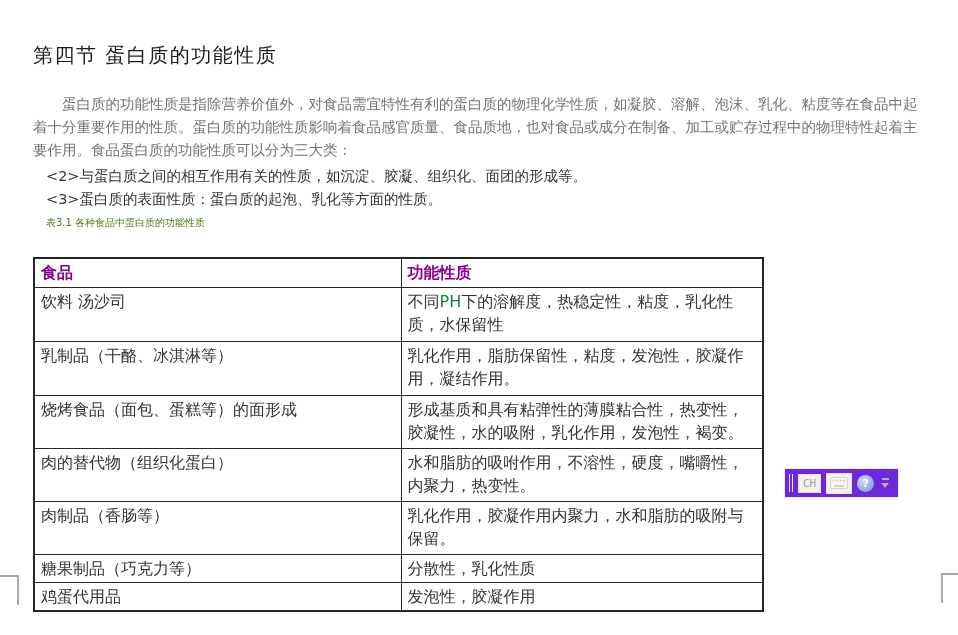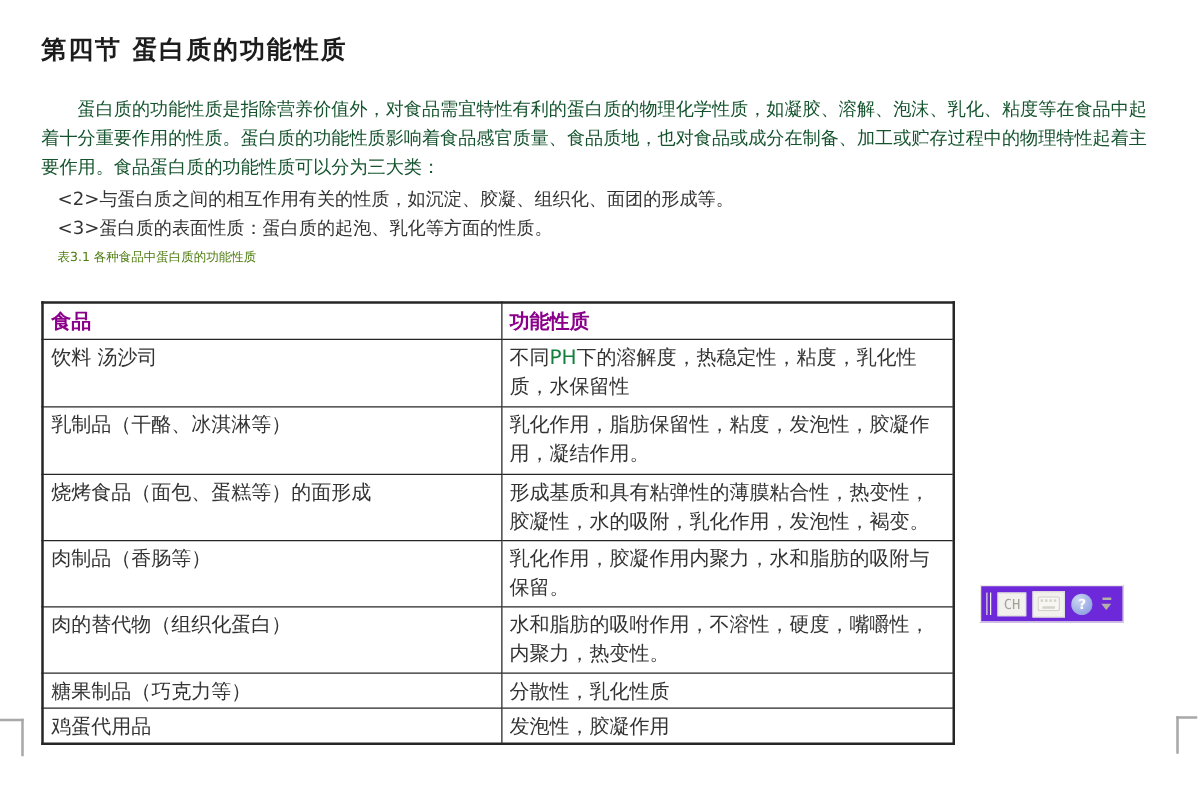--- a/index.html
+++ b/index.html
@@ -2,24 +2,24 @@
 <html><head>
 <meta charset="utf-8">
 <style>
   html,body{margin:0;padding:0;}
   body{
     width:958px;height:635px;background:#ffffff;overflow:hidden;position:relative;
     font-family:"DejaVu Sans",sans-serif;color:#333;
   }
   .doc{position:absolute;left:33px;top:26px;width:895px;}
   .title{
-    font-size:20px;font-weight:bold;color:#1c1c1c;margin:0 0 24px 0;letter-spacing:1.5px;
+    font-size:20px;font-weight:normal;color:#1c1c1c;margin:16px 0 24px 0;letter-spacing:1.5px;
   }
   .intro{
-    font-size:14.5px;line-height:23px;color:#14532d;text-indent:2em;margin:0;
+    font-size:14.5px;line-height:23px;color:#737373;text-indent:2em;margin:0;
   }
   .list{margin:3px 0 0 13px;font-size:14.5px;line-height:23px;color:#333;}
   .list .li{white-space:nowrap;}
   .caption{margin:0 0 0 13px;font-size:10px;line-height:23px;color:#4d7c0f;}
 
   table.ftable{
     border-collapse:collapse;table-layout:fixed;width:729px;margin-top:23px;
     border:2px solid #262626;
   }
   table.ftable col.c1{width:367px;}
@@ -106,26 +106,26 @@
       </tr>
       <tr>
         <td>乳制品（干酪、冰淇淋等）</td>
         <td>乳化作用，脂肪保留性，粘度，发泡性，胶凝作用，凝结作用。</td>
       </tr>
       <tr>
         <td>烧烤食品（面包、蛋糕等）的面形成</td>
         <td>形成基质和具有粘弹性的薄膜粘合性，热变性，胶凝性，水的吸附，乳化作用，发泡性，褐变。</td>
       </tr>
       <tr>
+        <td>肉的替代物（组织化蛋白）</td>
+        <td>水和脂肪的吸咐作用，不溶性，硬度，嘴嚼性，内聚力，热变性。</td>
+      </tr>
+      <tr>
         <td>肉制品（香肠等）</td>
         <td>乳化作用，胶凝作用内聚力，水和脂肪的吸附与保留。</td>
-      </tr>
-      <tr>
-        <td>肉的替代物（组织化蛋白）</td>
-        <td>水和脂肪的吸咐作用，不溶性，硬度，嘴嚼性，内聚力，热变性。</td>
       </tr>
       <tr>
         <td>糖果制品（巧克力等）</td>
         <td>分散性，乳化性质</td>
       </tr>
       <tr>
         <td>鸡蛋代用品</td>
         <td>发泡性，胶凝作用</td>
       </tr>
     </tbody>

